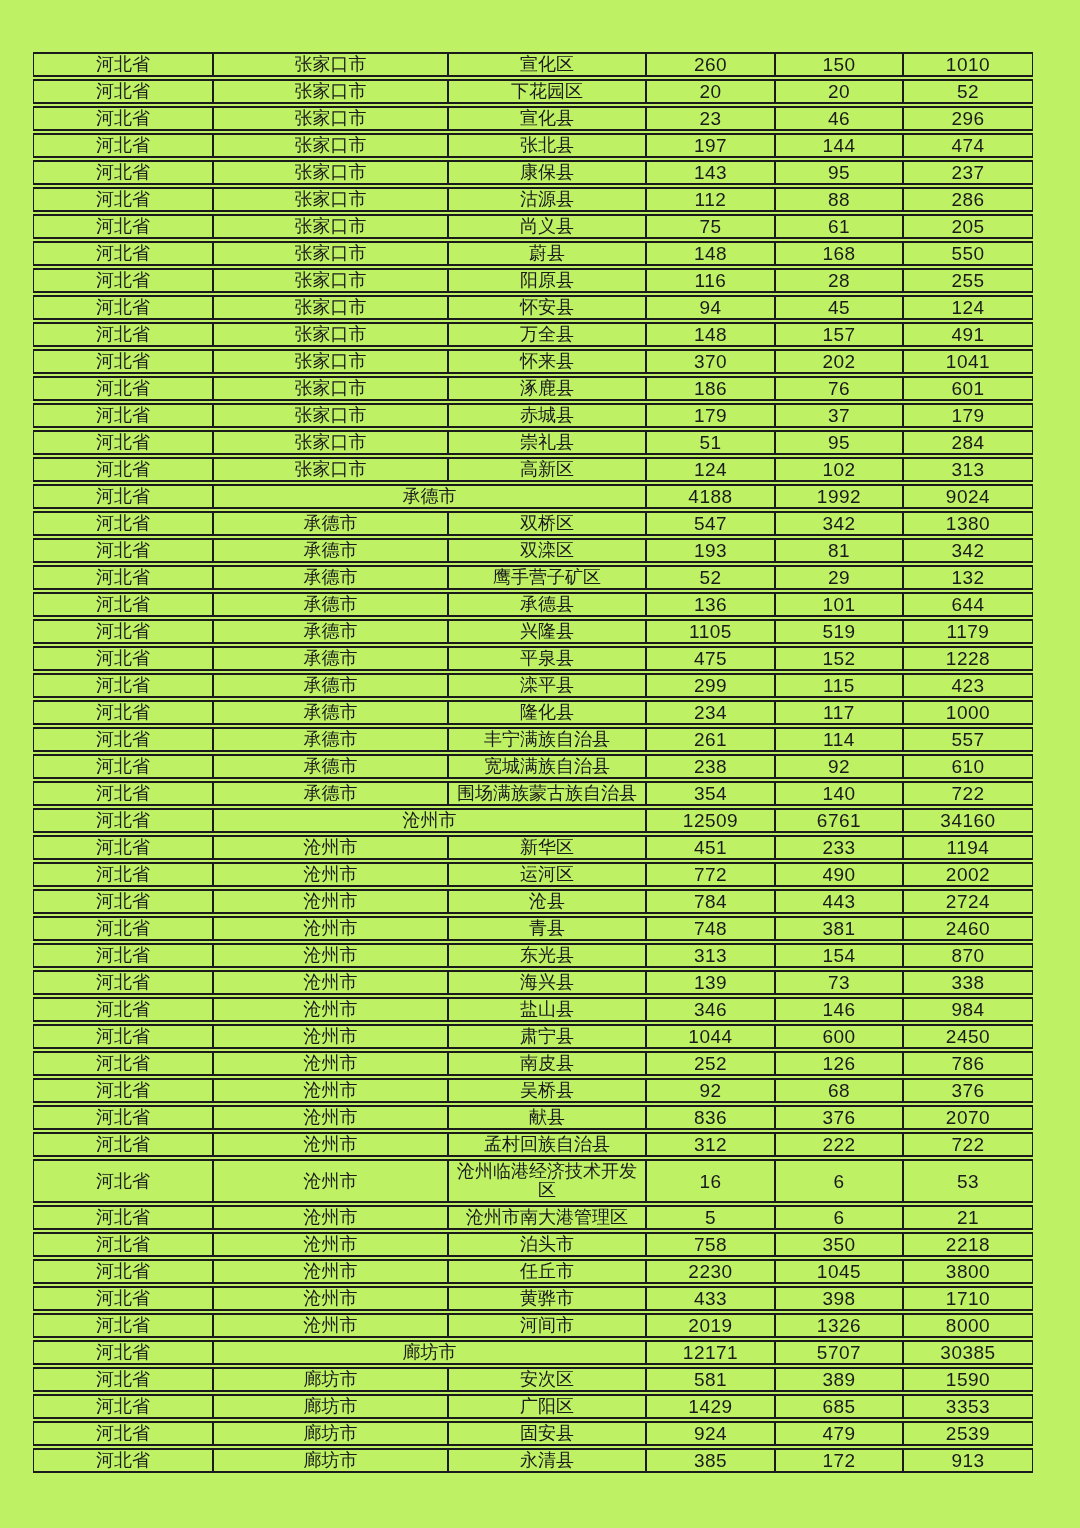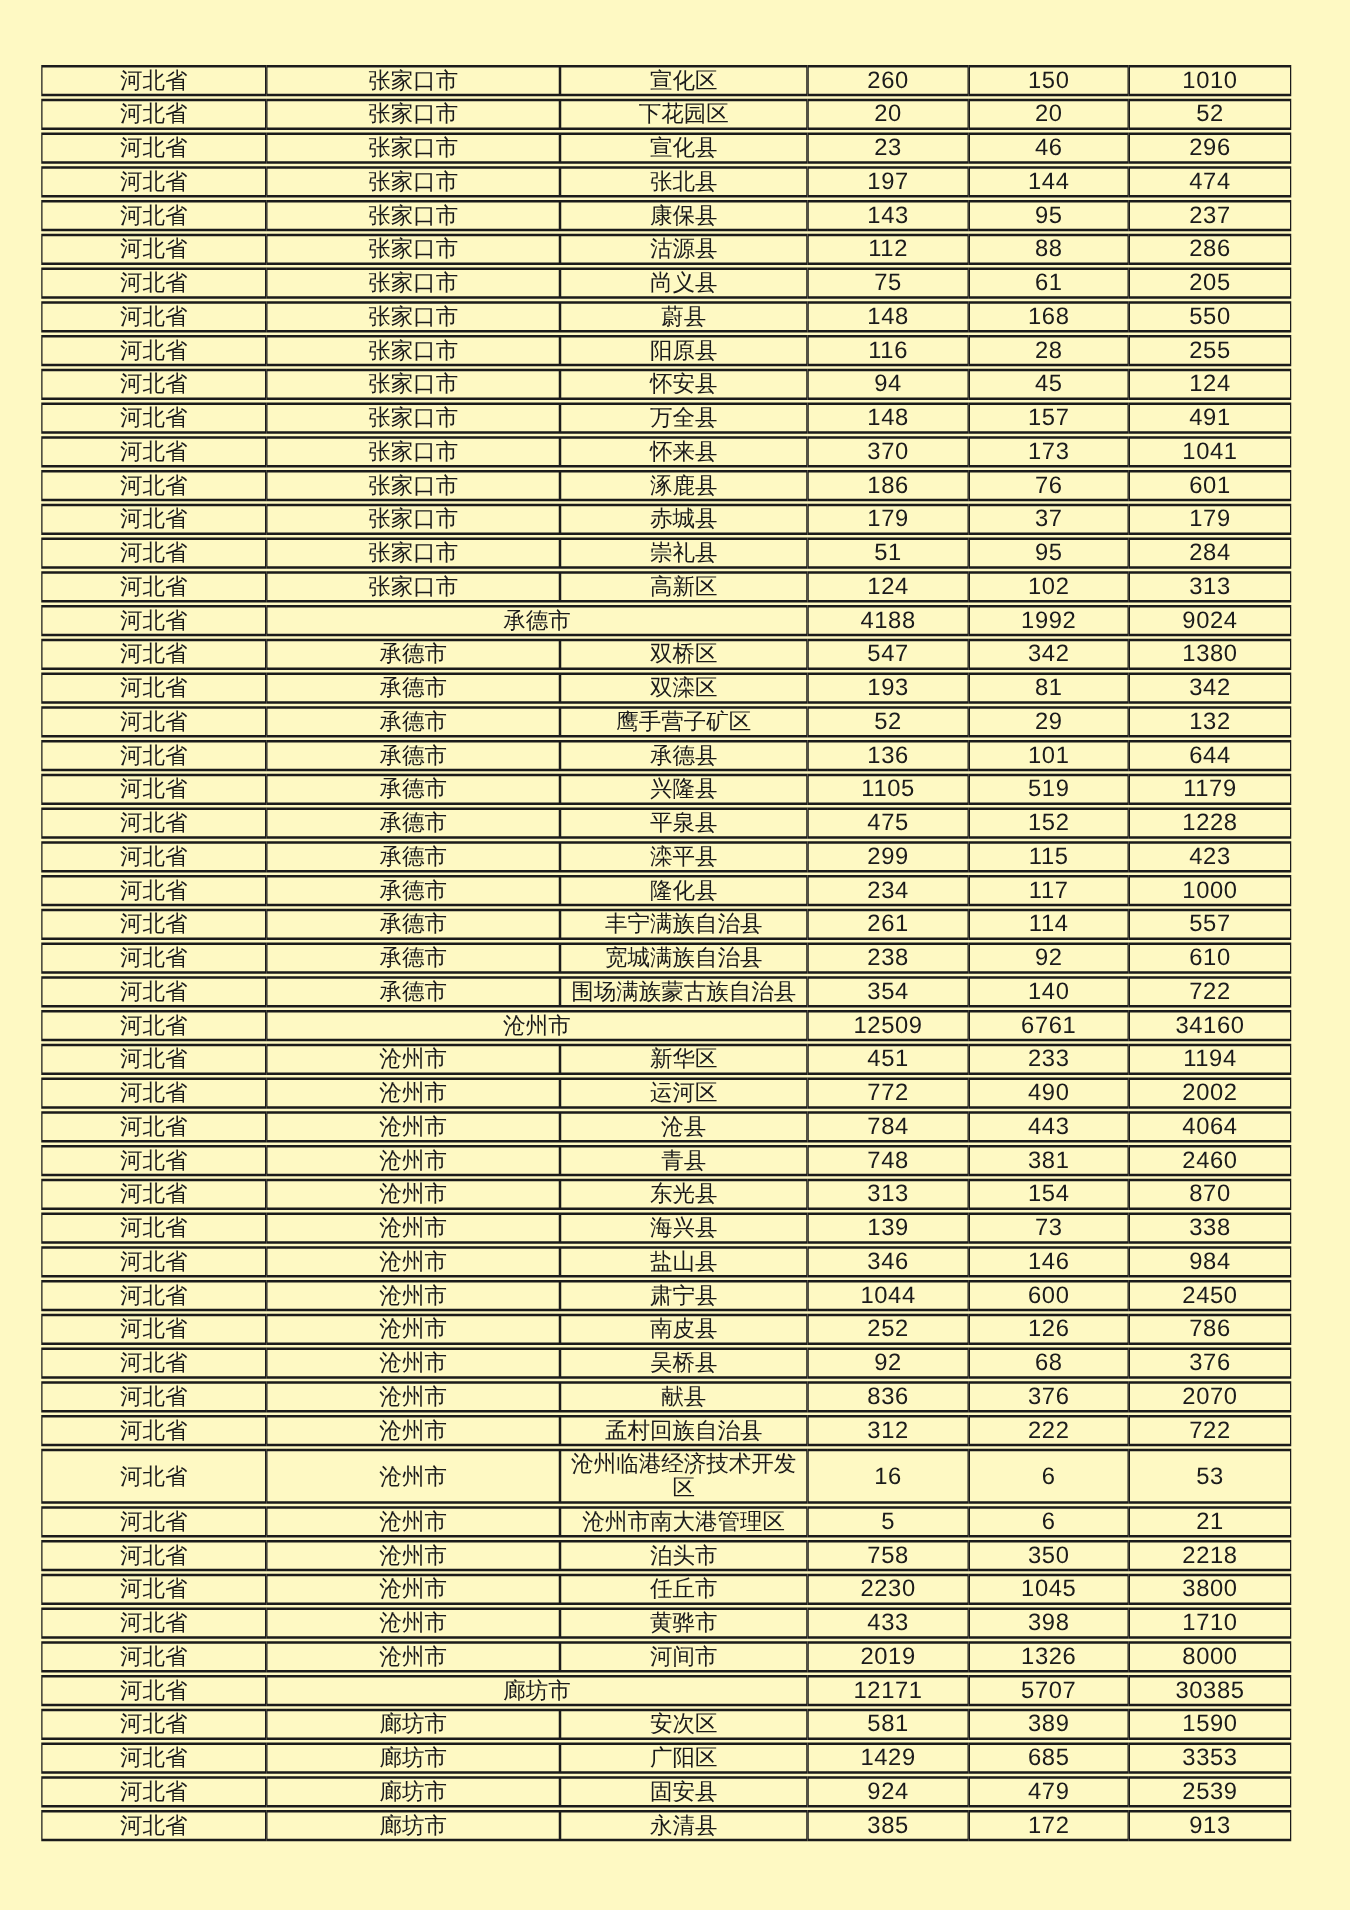--- a/index.html
+++ b/index.html
@@ -4,21 +4,21 @@
 <style>
   html, body { margin: 0; padding: 0; }
   body {
     background: #ffffff;
     font-family: "Liberation Sans", "DejaVu Sans", sans-serif;
   }
   .page {
     position: relative;
     width: 1080px;
     height: 1528px;
-    background: #fef9c3;
+    background: #bef264;
     overflow: hidden;
   }
   table.stats {
     position: absolute;
     left: 33px;
     top: 50px;
     width: 1000px;
     table-layout: fixed;
     border-collapse: separate;
     border-spacing: 0 2px;
@@ -147,21 +147,21 @@
           <td>万全县</td>
           <td class="num">148</td>
           <td class="num">157</td>
           <td class="num">491</td>
         </tr>
         <tr>
           <td>河北省</td>
           <td>张家口市</td>
           <td>怀来县</td>
           <td class="num">370</td>
-          <td class="num">173</td>
+          <td class="num">202</td>
           <td class="num">1041</td>
         </tr>
         <tr>
           <td>河北省</td>
           <td>张家口市</td>
           <td>涿鹿县</td>
           <td class="num">186</td>
           <td class="num">76</td>
           <td class="num">601</td>
         </tr>
@@ -306,21 +306,21 @@
           <td class="num">772</td>
           <td class="num">490</td>
           <td class="num">2002</td>
         </tr>
         <tr>
           <td>河北省</td>
           <td>沧州市</td>
           <td>沧县</td>
           <td class="num">784</td>
           <td class="num">443</td>
-          <td class="num">4064</td>
+          <td class="num">2724</td>
         </tr>
         <tr>
           <td>河北省</td>
           <td>沧州市</td>
           <td>青县</td>
           <td class="num">748</td>
           <td class="num">381</td>
           <td class="num">2460</td>
         </tr>
         <tr>

